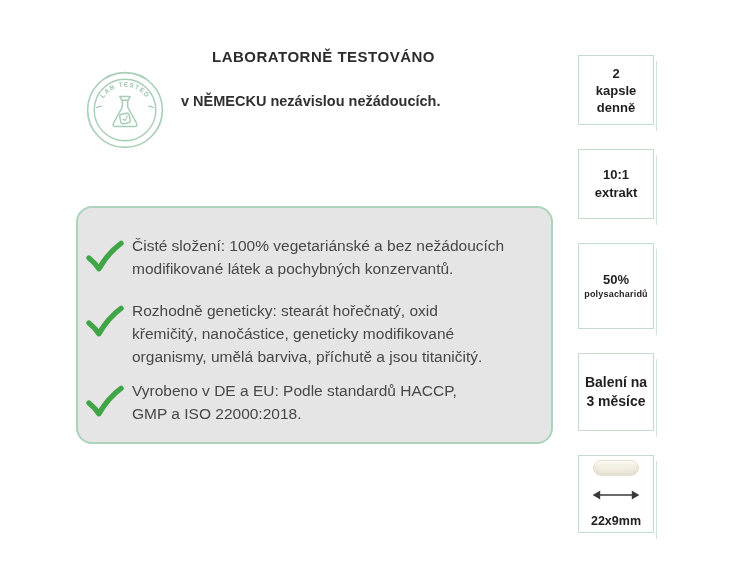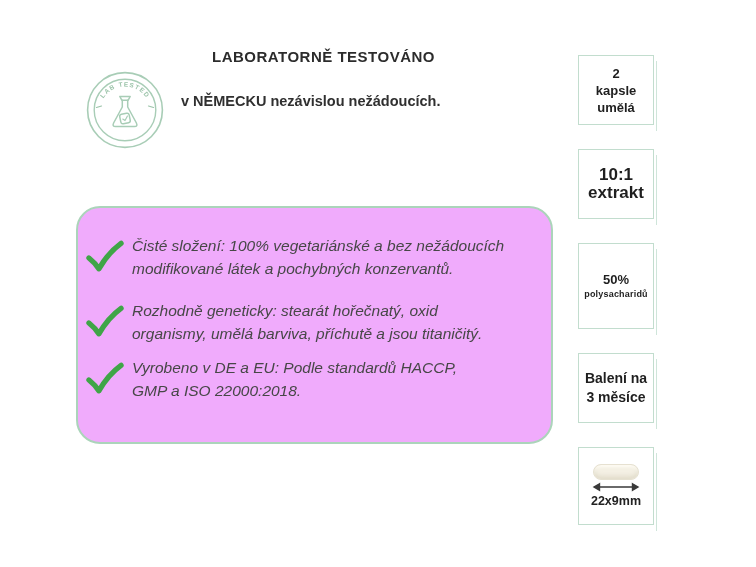--- a/index.html
+++ b/index.html
@@ -18,23 +18,22 @@
   }
   .intro {
     position:absolute; left:181px; top:90px;
     font-size:14.5px; font-weight:bold; line-height:22px; color:#303030;
   }
   .intro span { display:block; white-space:nowrap; }
 
   
   .panel {
     position:absolute; left:76px; top:206px; width:477px; height:238px;
-    border:2px solid #abd4ba; border-radius:24px; background:#f0abfc;
+    border:2px solid #abd4ba; border-radius:16px; background:#e5e5e5;
     padding:26px 10px 0 8px;
-    font-style:italic;
   }
   .item { display:flex; align-items:flex-start; }
   .item + .item { margin-top:0; }
   .item1 { margin-bottom:19px; }
   .item2 { margin-bottom:11px; }
   .check { flex:0 0 38px; width:38px; height:34px; margin-top:6px; margin-right:8px; }
   .item-text { font-size:15.5px; line-height:23px; color:#474747; }
   .item-text span { display:block; white-space:nowrap; }
 
   
@@ -46,26 +45,26 @@
     position:relative; width:76px; background:#fff;
     border:1.5px solid #c2ddce;
     display:flex; flex-direction:column; align-items:center; justify-content:center;
     text-align:center; color:#1f1f1f; font-weight:bold;
   }
   .fact::after {  
     content:""; position:absolute; top:5px; right:-4px; bottom:-7px; width:1.5px;
     background:#cfe5da;
   }
   .f1 { height:70px; font-size:13px; line-height:17px; }
-  .f2 { height:70px; font-size:17px; line-height:18px; }
+  .f2 { height:70px; font-size:13px; line-height:18px; }
   .f3 { height:86px; }
   .f3 .main { font-size:13px; line-height:16px; }
   .f3 .sub  { font-size:9px;  line-height:12px; letter-spacing:.2px; }
-  .f4 { height:70px; font-size:14px; line-height:19px; }
-  .f5 { height:78px; gap:2px; }
+  .f4 { height:78px; font-size:14px; line-height:19px; }
+  .f5 { height:78px; gap:14px; }
   .fact span { display:block; white-space:nowrap; }
 
   .capsule {
     width:46px; height:16px; border-radius:9px;
     background:#f4f0e4; border:1px solid #e6e1d1;
     box-shadow:inset 0 -3px 4px rgba(205,198,172,.45), inset 0 2px 3px #fffdf5;
   }
   .arrow-svg { width:48px; height:10px; display:block; }
   .cap-size { font-size:12.5px; font-weight:bold; color:#222; }
 </style>
@@ -117,20 +116,21 @@
         <span>modifikované látek a pochybných konzervantů.</span>
       </div>
     </div>
 
     <div class="item item2">
       <svg class="check" viewBox="0 0 40 36">
         <path d="M3,19 C8,23 11,26.5 13.5,30.5 C19,21 28,10 37,3.5" fill="none" stroke="#3fa547" stroke-width="5.6" stroke-linecap="round" stroke-linejoin="round"></path>
       </svg>
       <div class="item-text">
         <span>Rozhodně geneticky: stearát hořečnatý, oxid</span>
+        <span>křemičitý, nanočástice, geneticky modifikované</span>
         <span>organismy, umělá barviva, příchutě a jsou titaničitý.</span>
       </div>
     </div>
 
     <div class="item item3">
       <svg class="check" viewBox="0 0 40 36">
         <path d="M3,19 C8,23 11,26.5 13.5,30.5 C19,21 28,10 37,3.5" fill="none" stroke="#3fa547" stroke-width="5.6" stroke-linecap="round" stroke-linejoin="round"></path>
       </svg>
       <div class="item-text">
         <span>Vyrobeno v DE a EU: Podle standardů HACCP,</span>
@@ -138,21 +138,21 @@
       </div>
     </div>
 
   </div>
 
   <div class="facts">
 
     <div class="fact f1">
       <span>2</span>
       <span>kapsle</span>
-      <span>umělá</span>
+      <span>denně</span>
     </div>
 
     <div class="fact f2">
       <span>10:1</span>
       <span>extrakt</span>
     </div>
 
     <div class="fact f3">
       <span class="main">50%</span>
       <span class="sub">polysacharidů</span>

